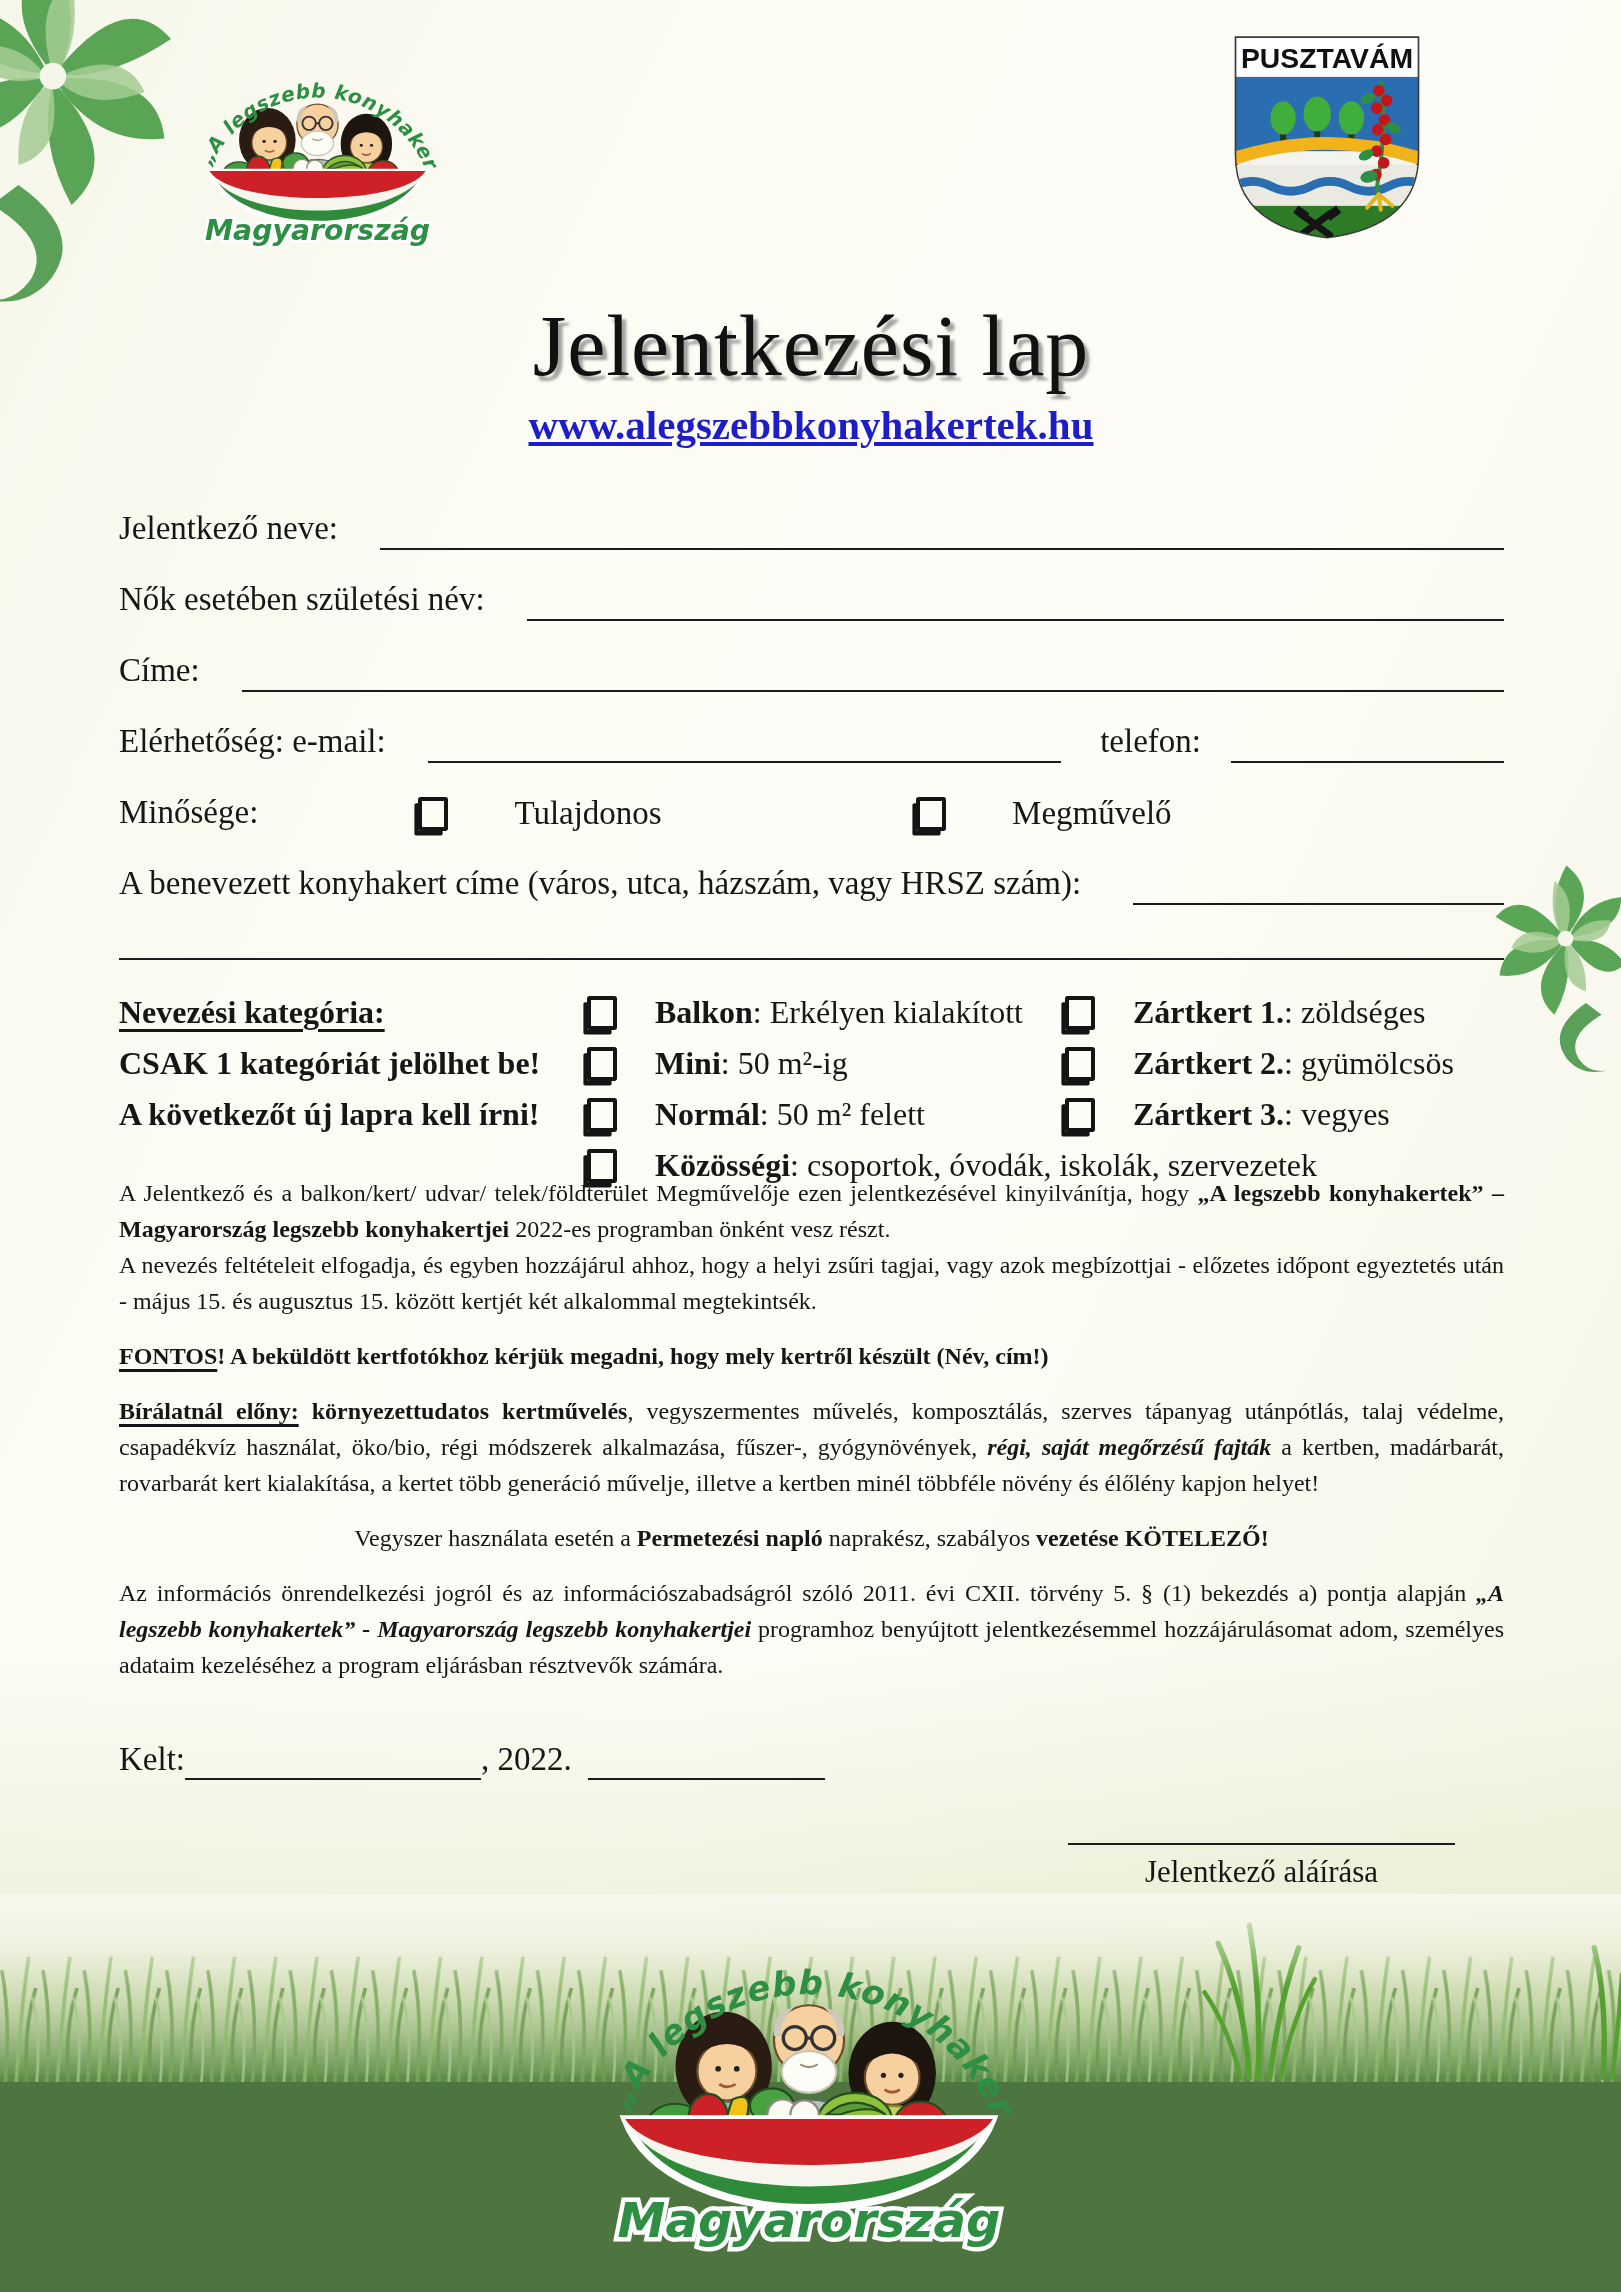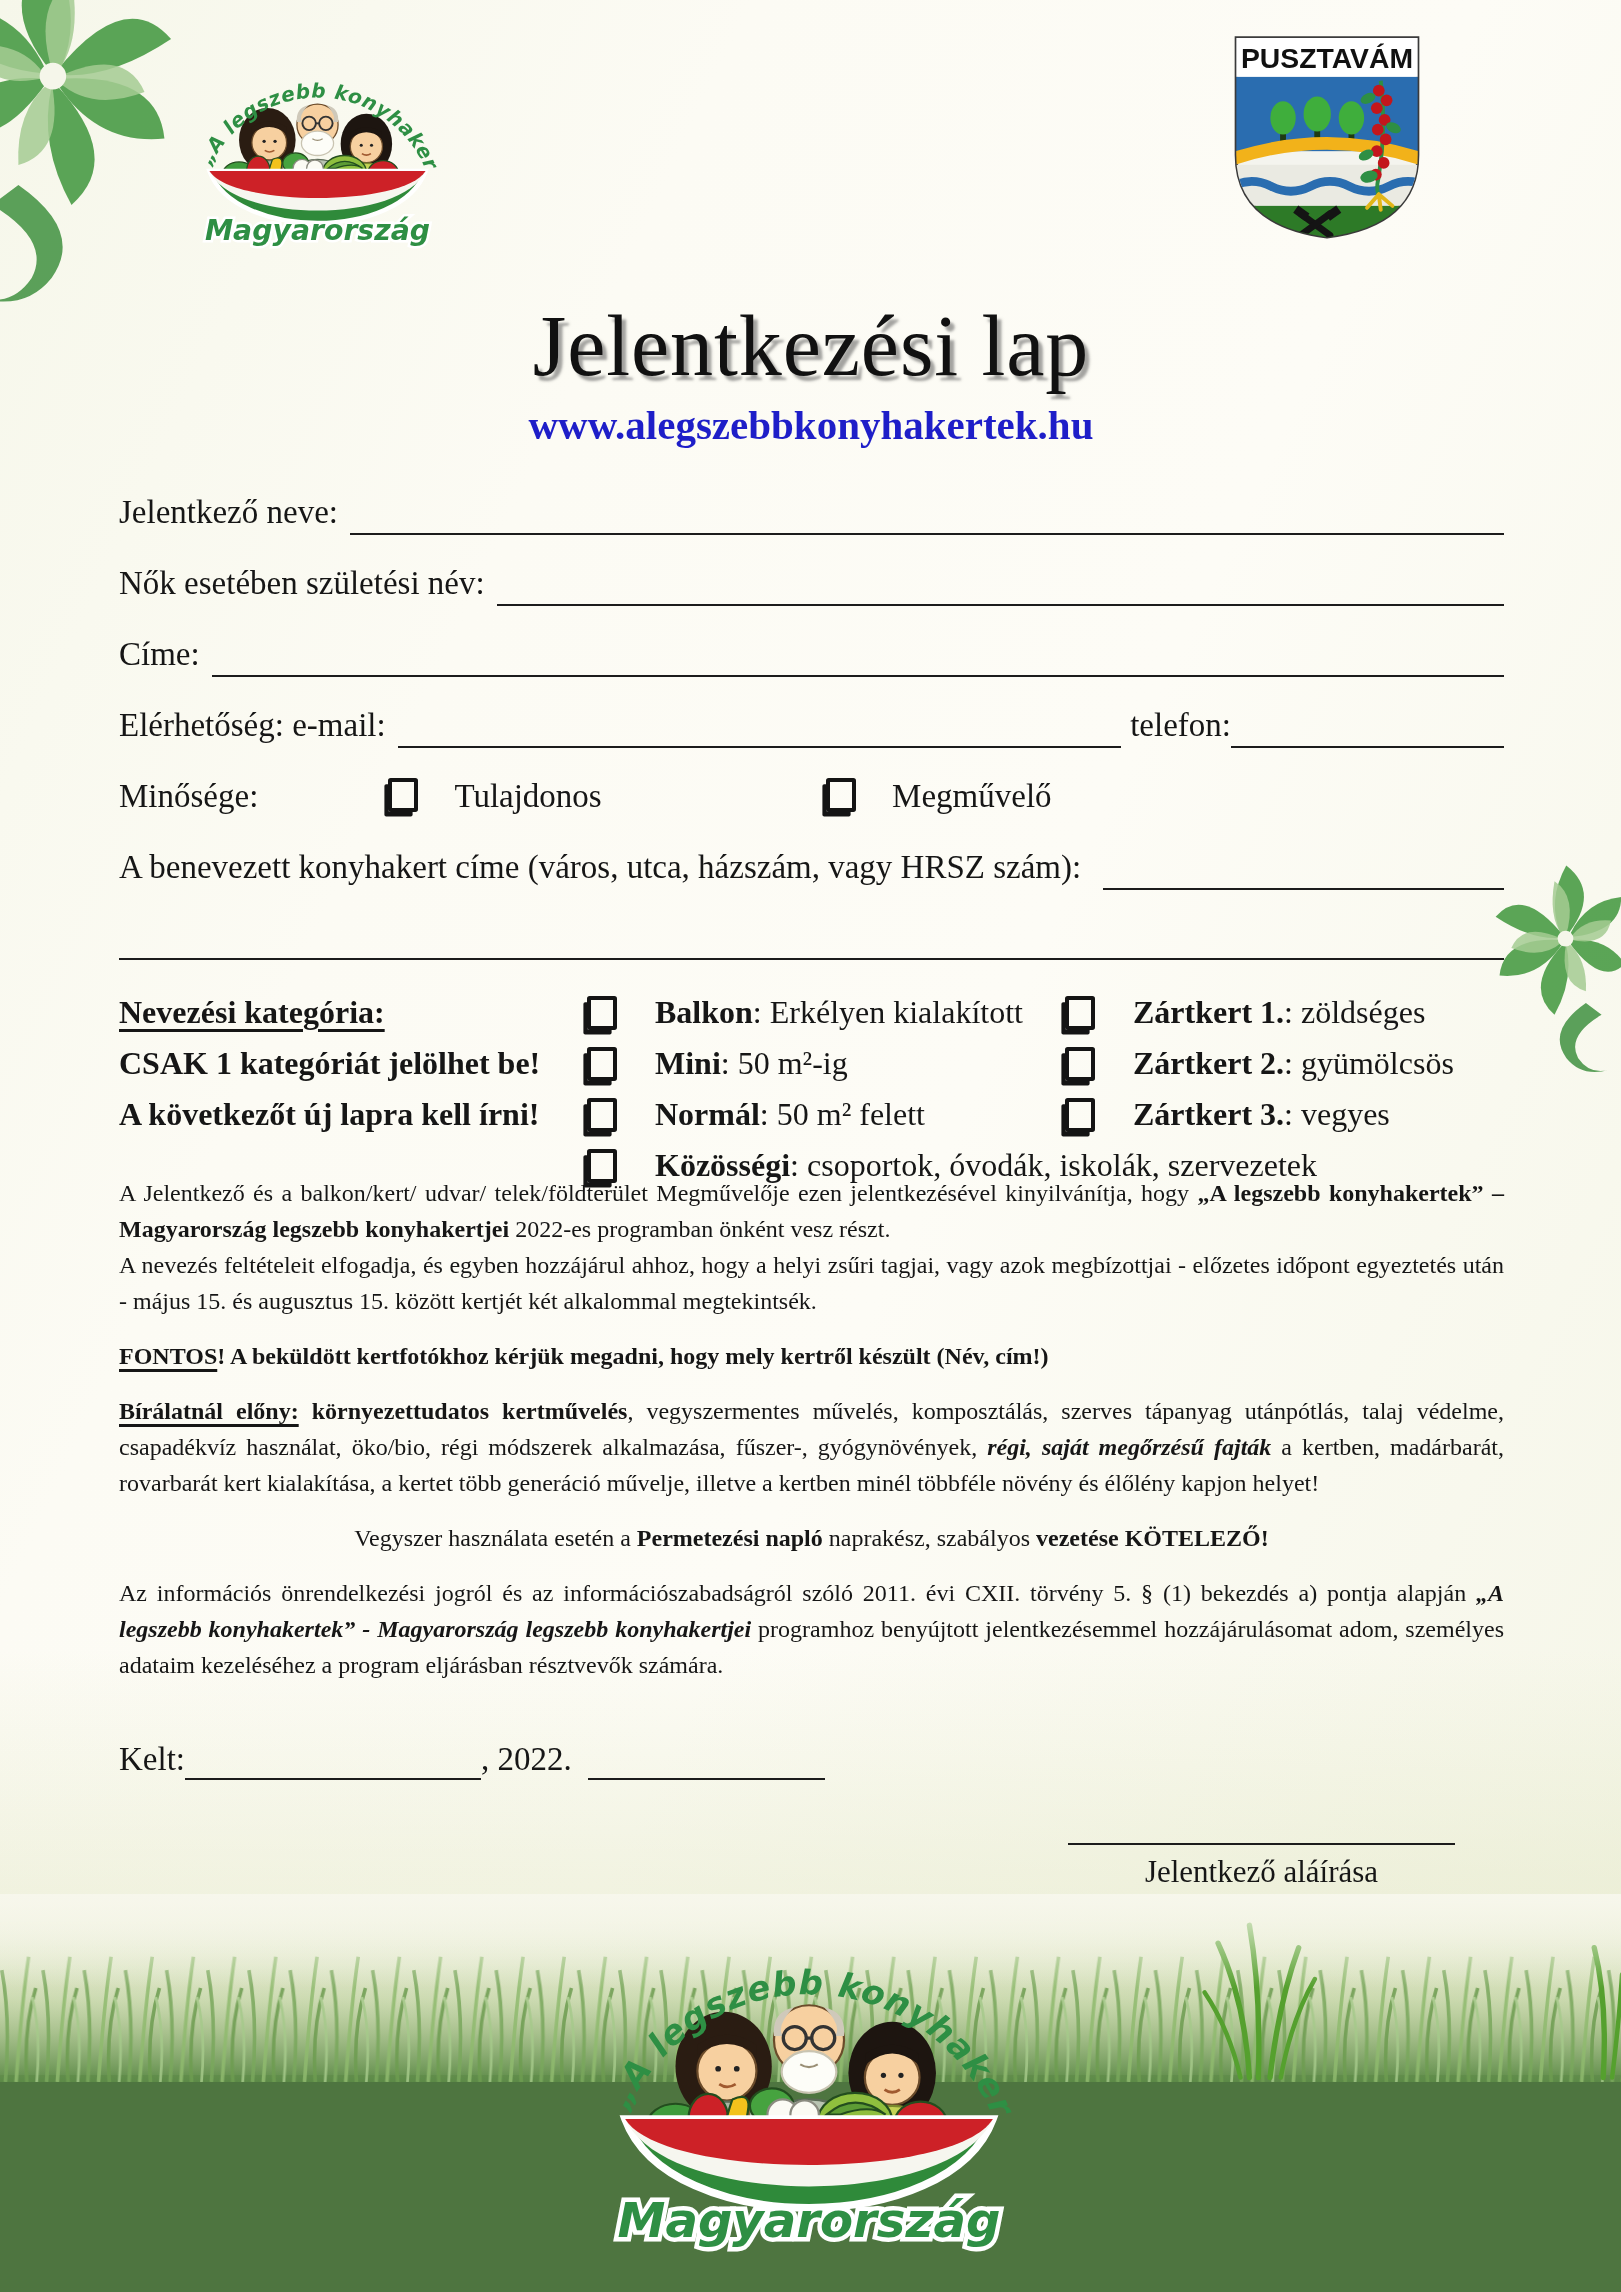--- a/index.html
+++ b/index.html
@@ -6,25 +6,25 @@
   body{width:1622px;height:2293px;font-family:"Liberation Serif","DejaVu Serif",serif;color:#161616;}
   .page{position:relative;width:1622px;height:2293px;overflow:hidden;
     background:
       linear-gradient(to bottom, rgba(234,238,214,0) 72%, rgba(220,226,186,.55) 88%, rgba(210,219,170,.65) 100%),
       linear-gradient(115deg, #f6f7ea 0%, #fcfbf4 28%, #fdfcf6 55%, #f4f5e6 100%);}
 
   
   .title-wrap{position:absolute;left:0;top:296px;width:100%;text-align:center;}
   .doc-title{font-size:86px;letter-spacing:0.9px;color:#111;
     text-shadow:4.5px 4.5px 2.7px rgba(90,90,90,.55);font-weight:normal;}
-  .doc-url{margin-top:5.4px;font-size:41px;font-weight:bold;color:#1e1ec8;cursor:pointer;}
+  .doc-url{margin-top:5.4px;font-size:41px;font-weight:bold;color:#1e1ec8;text-decoration:underline;cursor:pointer;}
 
   
   .form-area{position:absolute;left:119px;top:494px;width:1385px;font-size:33px;}
-  .frow{display:flex;align-items:flex-start;height:71px;}
+  .frow{display:flex;align-items:center;height:71px;gap:30px;}
   .flabel{white-space:nowrap;padding-bottom:1.8px;}
   .fill{flex:1 1 auto;border-bottom:2.7px solid #1c1c1c;height:39px;margin-left:12.5px;}
   .fill.fixed{flex:0 0 auto;}
   .sep-line{border-bottom:2.7px solid #1c1c1c;height:36px;margin-top:1.8px;}
 
   .cbx{display:inline-block;width:22.4px;height:26px;border:4.5px solid #141414;border-radius:2.7px;
     box-shadow:-4.5px 5.4px 0 -0.9px #141414;background:transparent;margin-bottom:-1.8px;}
   .role-row .cbx{margin-left:0;}
   .opt-label{margin-left:36px;}
 

